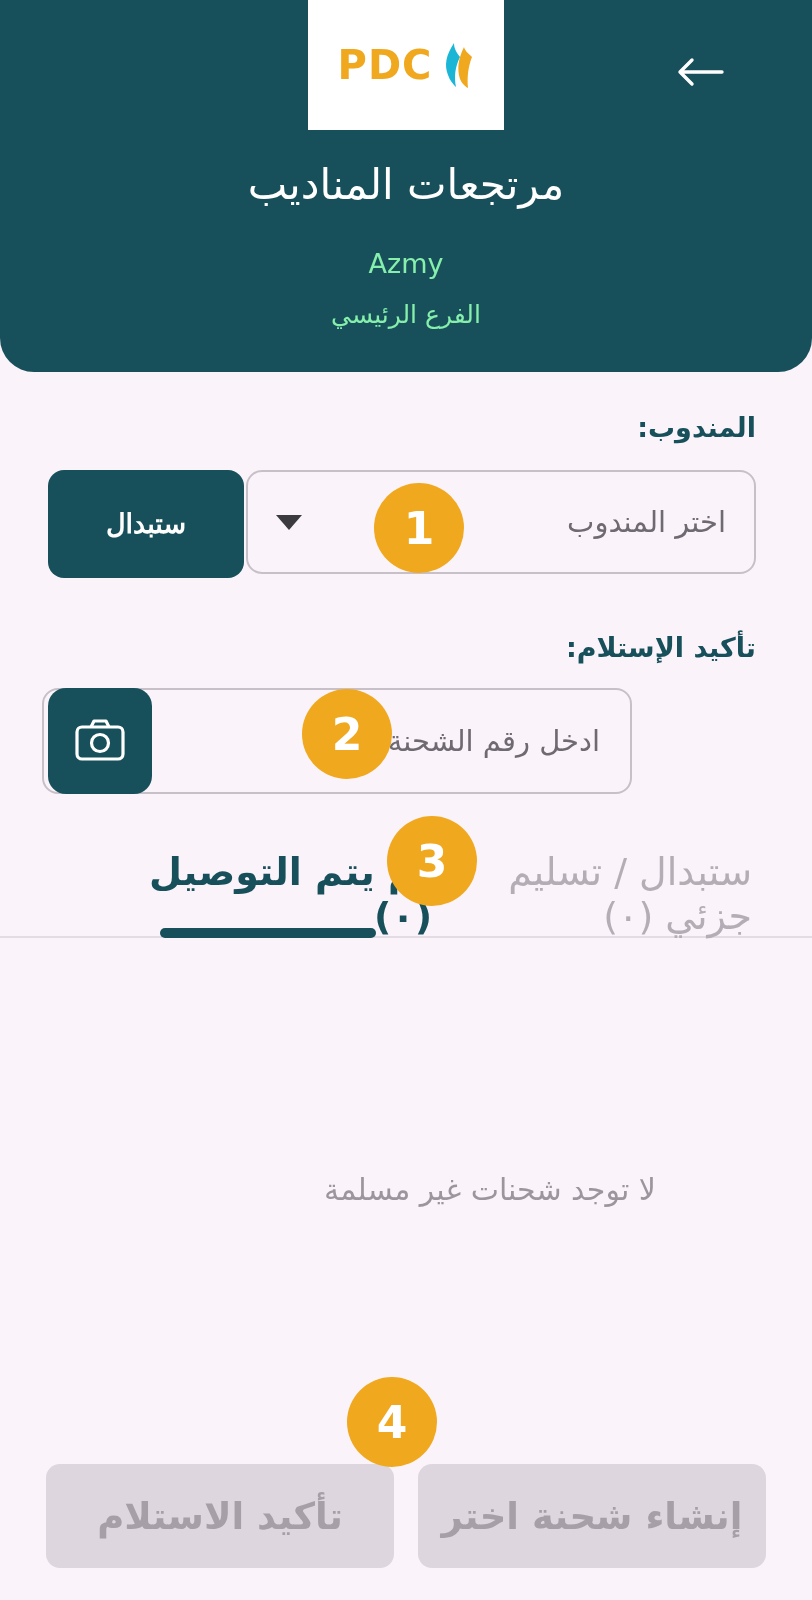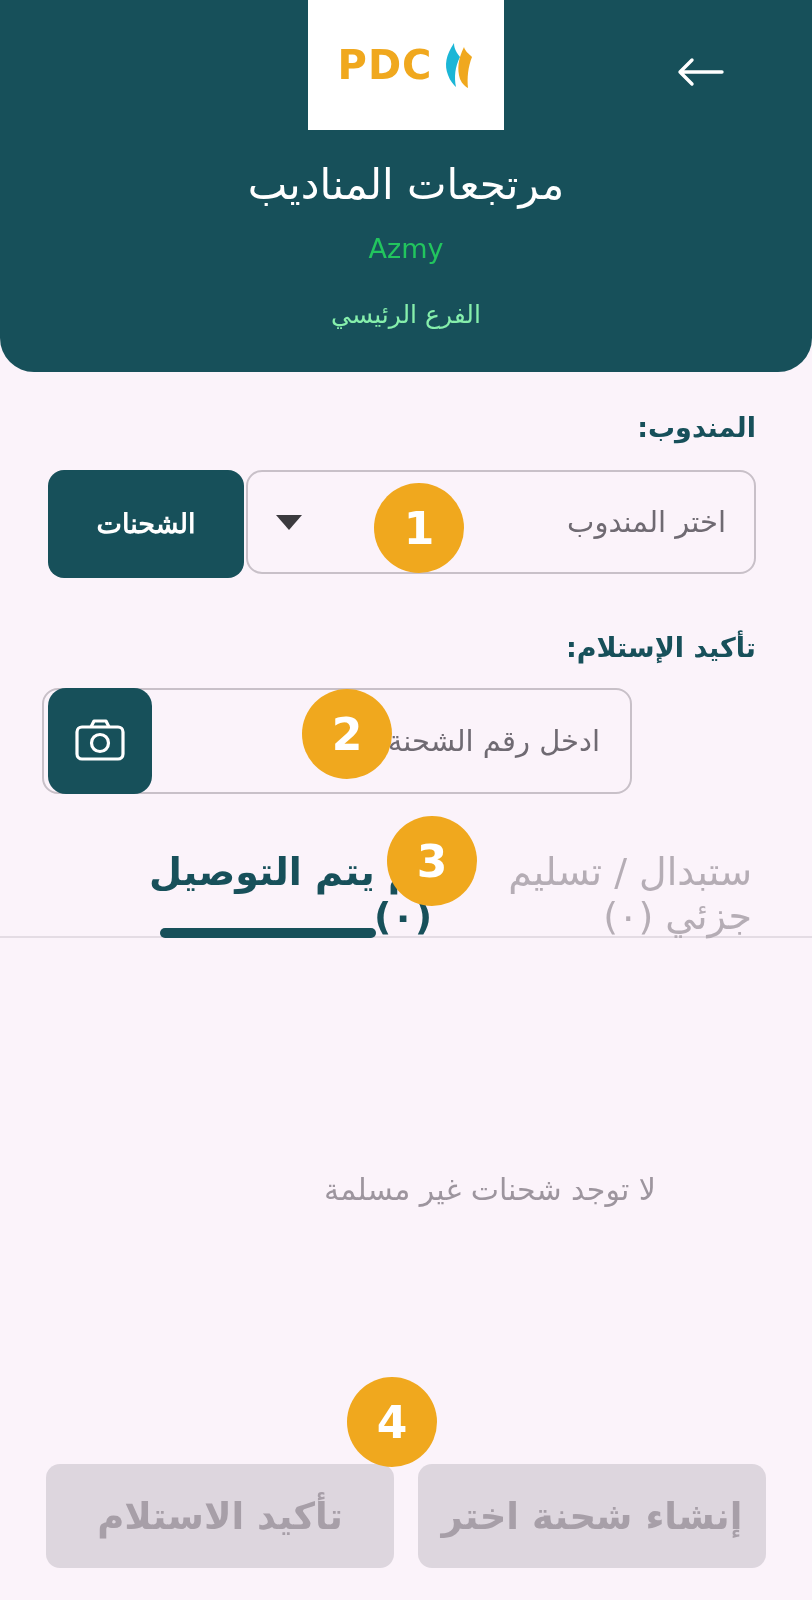--- a/index.html
+++ b/index.html
@@ -75,25 +75,25 @@
     left: 0;
     width: 812px;
     text-align: center;
     color: #ffffff;
     font-size: 42px;
     font-weight: normal;
     direction: rtl;
   }
   .sub-one {
     position: absolute;
-    top: 233px;
+    top: 248px;
     left: 0;
     width: 812px;
     text-align: center;
-    color: #22c55e;
+    color: #86efac;
     font-size: 27px;
   }
   .sub-two {
     position: absolute;
     top: 300px;
     left: 0;
     width: 812px;
     text-align: center;
     color: #86efac;
     font-size: 25px;
@@ -347,21 +347,21 @@
 
   <div class="content">
 
     <div class="field-label label-delegate">المندوب:</div>
 
     <div class="row-delegate">
       <div class="select-box">
         <span class="select-placeholder">اختر المندوب</span>
         <span class="caret"></span>
       </div>
-      <button class="shipments-btn">الشحنات</button>
+      <button class="shipments-btn">ستبدال</button>
     </div>
 
     <div class="field-label label-confirm">تأكيد الإستلام:</div>
 
     <div class="row-confirm">
       <input class="ship-input" type="text" placeholder="ادخل رقم الشحنة" style="">
       <button class="camera-btn">
         <span>
           <svg width="50" height="42" viewBox="0 0 50 42">
             <rect x="2" y="8" width="46" height="32" rx="5" fill="none" stroke="#ffffff" stroke-width="3.2"></rect>

